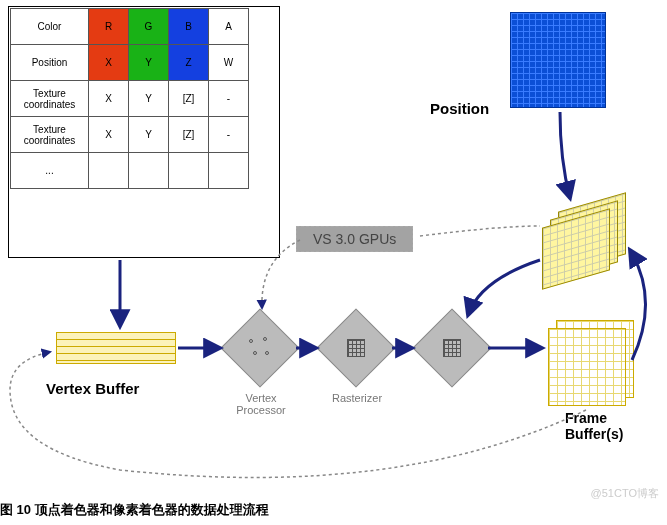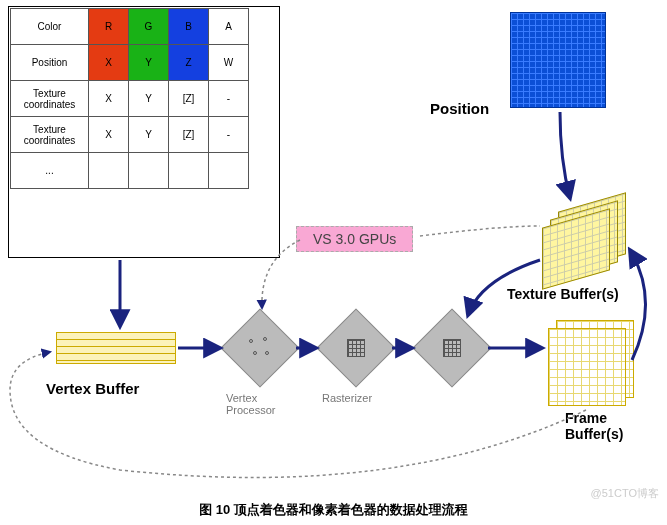--- a/index.html
+++ b/index.html
@@ -27,44 +27,44 @@
   .vbuf-lbl { position: absolute; left: 46px; top: 380px; font-weight: bold; font-size: 15px; }
   
   
   .diamond { position: absolute; width: 56px; height: 56px; background: #bbb; transform: rotate(45deg); border: 1px solid #888; }
   .diamond .inner { position: absolute; inset: 0; display: flex; align-items: center; justify-content: center; transform: rotate(-45deg); }
   .mini-grid { width: 18px; height: 18px; border: 1px solid #555;
     background-image: linear-gradient(#555 1px, transparent 1px), linear-gradient(90deg, #555 1px, transparent 1px);
     background-size: 4px 4px; }
   .dots { width: 30px; height: 30px; position: relative; }
   .dots span { position: absolute; width: 4px; height: 4px; border: 1px solid #555; border-radius: 50%; }
-  .plabel { position: absolute; font-size: 11px; color: #777; width: 70px; }
+  .plabel { position: absolute; font-size: 11px; color: #777; text-align: center; width: 70px; }
   
   
   .cube { position: absolute; left: 542px; top: 202px; width: 84px; height: 72px; }
   .cube-face { position: absolute; width: 68px; height: 62px; border: 1px solid #998800;
     background: #fff6a0;
     background-image: linear-gradient(#cca 1px, transparent 1px), linear-gradient(90deg, #cca 1px, transparent 1px);
     background-size: 7px 7px;
     transform: skewY(-16deg); }
   .texbuf-lbl { position: absolute; left: 507px; top: 286px; font-weight: bold; font-size: 14px; }
   
   
   .fbuf { position: absolute; border: 1px solid #ccaa00; width: 78px; height: 78px; background: #fff;
     background-image: linear-gradient(#e8d870 1px, transparent 1px), linear-gradient(90deg, #e8d870 1px, transparent 1px);
     background-size: 8px 8px; }
   .fbuf-lbl { position: absolute; left: 565px; top: 410px; font-weight: bold; font-size: 14px; text-align: left; }
   
   
-  .vs-box { position: absolute; left: 296px; top: 226px; border: 1px dashed #aaa; padding: 4px 16px; font-size: 14px; color: #444; background: #f9a8d4; }
+  .vs-box { position: absolute; left: 296px; top: 226px; border: 1px dashed #aaa; padding: 4px 16px; font-size: 14px; color: #444; background: #a3a3a3; }
   
   
   svg.overlay { position: absolute; left: 0; top: 0; width: 667px; height: 525px; pointer-events: none; }
   
-  .caption { position: absolute; left: 0; bottom: 6px; width: 100%; text-align: center; font-size: 13px; font-weight: bold; }
+  .caption { position: absolute; left: 0; bottom: 6px; width: 100%; text-align: left; font-size: 13px; font-weight: bold; }
   .watermark { position: absolute; right: 8px; bottom: 24px; color: #ccc; font-size: 11px; }
 </style>
 </head>
 <body>
 
 <div class="canvas">
   <div class="tbox"></div>
   <table class="vtable">
     <tbody id="tbl-body">
         <tr>
@@ -139,21 +139,20 @@
     <div class="inner">
         <div class="mini-grid"></div>
       </div>
   </div>
 
   <div class="cube">
     <div class="cube-face" style="left:16px; top:0;"></div>
     <div class="cube-face" style="left:8px; top:8px;"></div>
     <div class="cube-face" style="left:0; top:16px;"></div>
   </div>
-  <div class="texbuf-lbl">Texture Buffer(s)</div>
 
   <div class="fbuf" style="left:556px; top:320px;"></div>
   <div class="fbuf" style="left:548px; top:328px;"></div>
   <div class="fbuf-lbl"><span>Frame Buffer(s)</span></div>
 
   <div class="vs-box">VS 3.0 GPUs</div>
 
   <svg class="overlay">
     <defs>
       <marker id="arr" viewBox="0 0 10 10" refX="8" refY="5" markerWidth="7" markerHeight="7" orient="auto">

